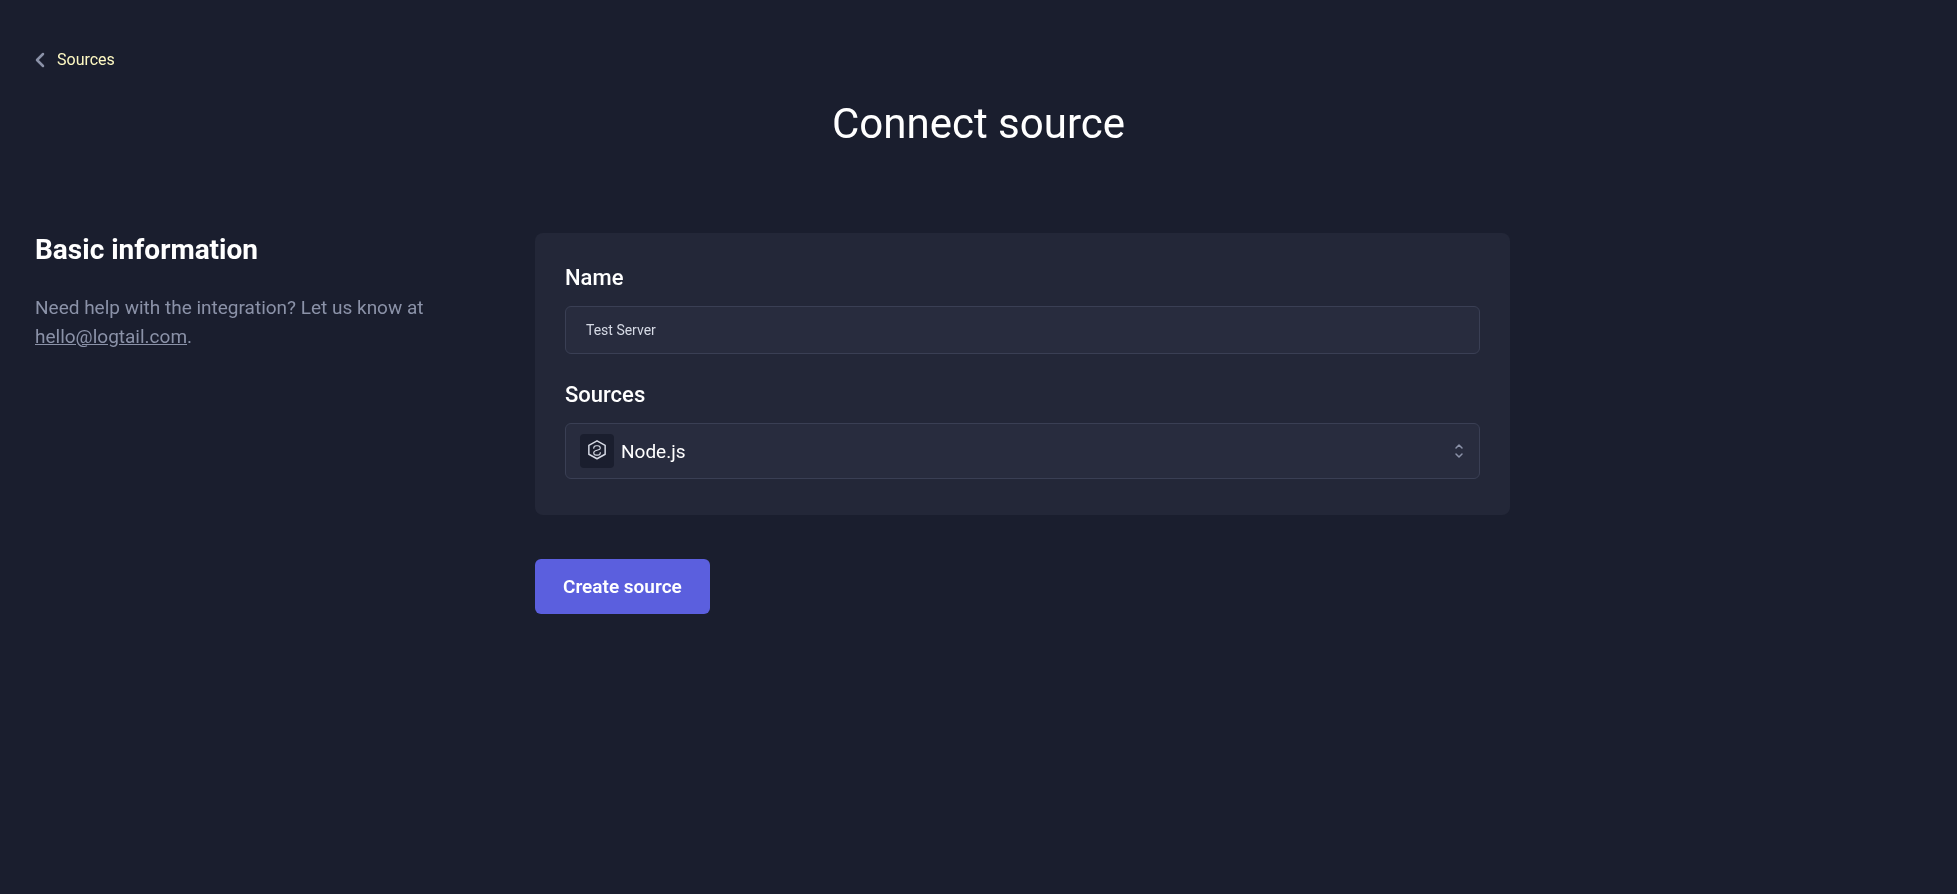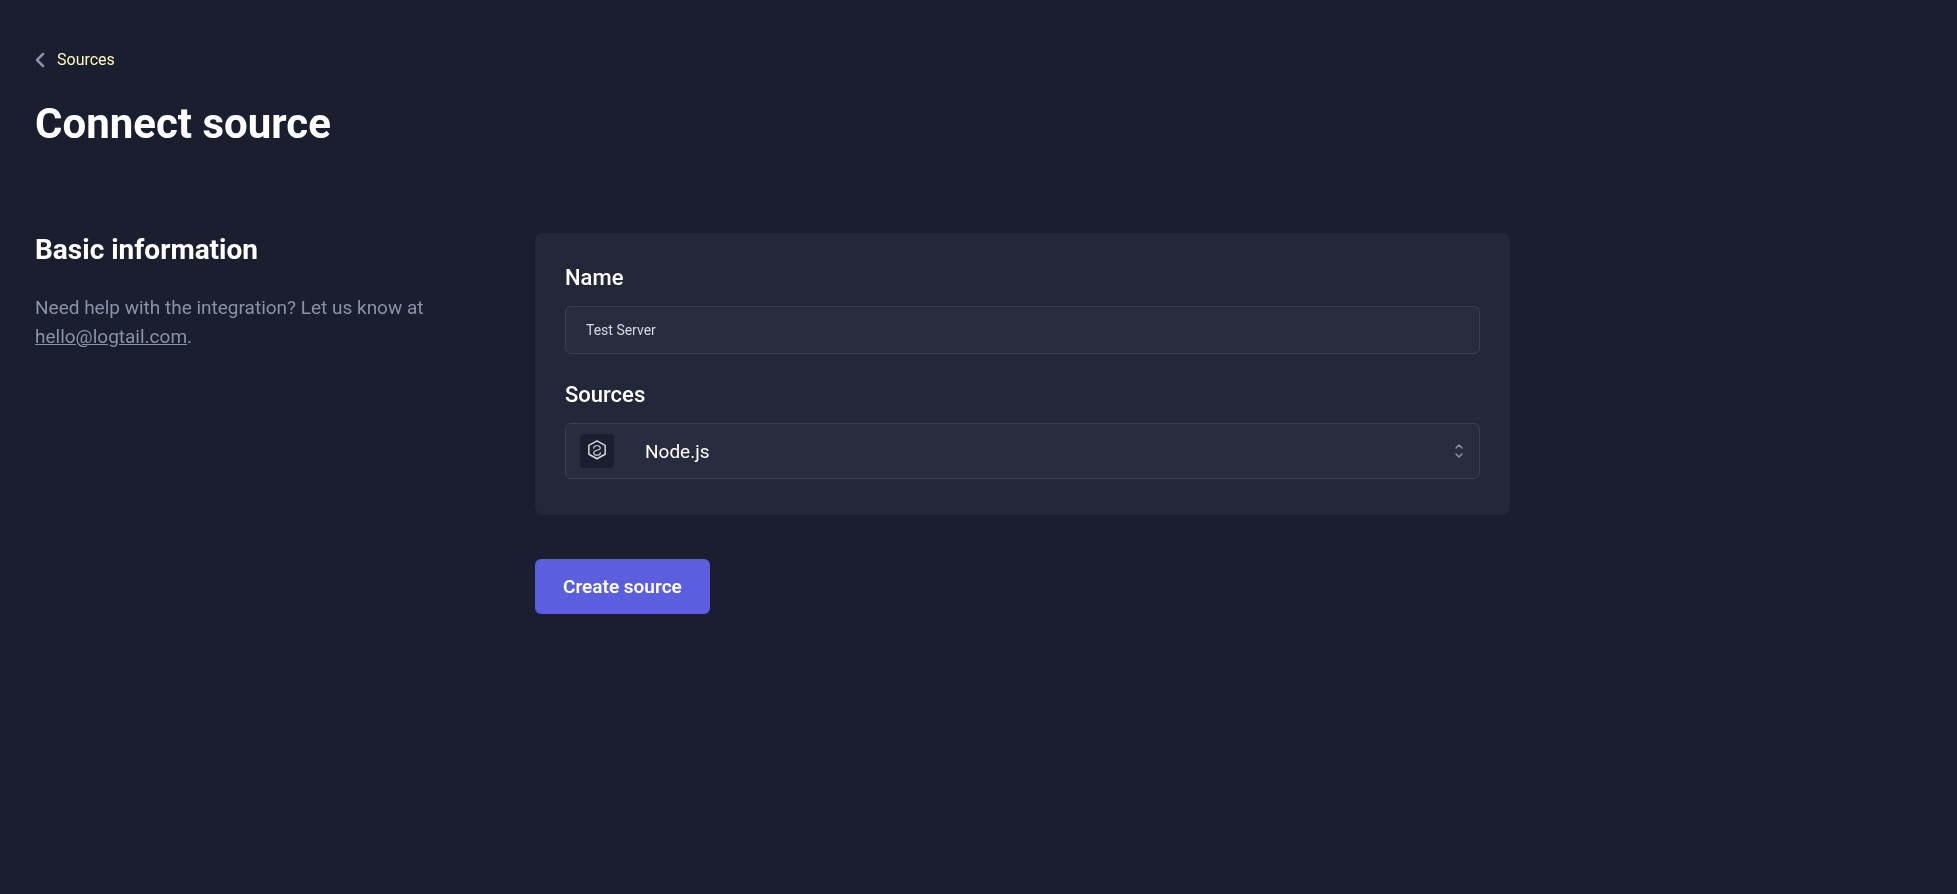--- a/index.html
+++ b/index.html
@@ -35,23 +35,24 @@
     }
 
     .breadcrumb-text {
       color: #fef9c3;
       font-size: 16px;
       font-weight: 400;
     }
 
     .page-title {
       font-size: 42px;
-      font-weight: 700;
+      font-weight: 400;
       color: #ffffff;
       margin-bottom: 85px;
+      text-align: center;
     }
 
     .content-wrapper {
       display: flex;
       gap: 60px;
     }
 
     .sidebar-section {
       width: 440px;
       flex-shrink: 0;
@@ -123,21 +124,21 @@
     .form-select {
       width: 100%;
       background-color: #282c3e;
       border: 1px solid #3a3f54;
       border-radius: 6px;
       padding: 10px 14px;
       color: #ffffff;
       font-size: 19px;
       display: flex;
       align-items: center;
-      gap: 31px;
+      gap: 7px;
       cursor: pointer;
     }
 
     .platform-icon-box {
       width: 34px;
       height: 34px;
       background-color: #1a1e2e;
       border-radius: 4px;
       display: flex;
       align-items: center;

